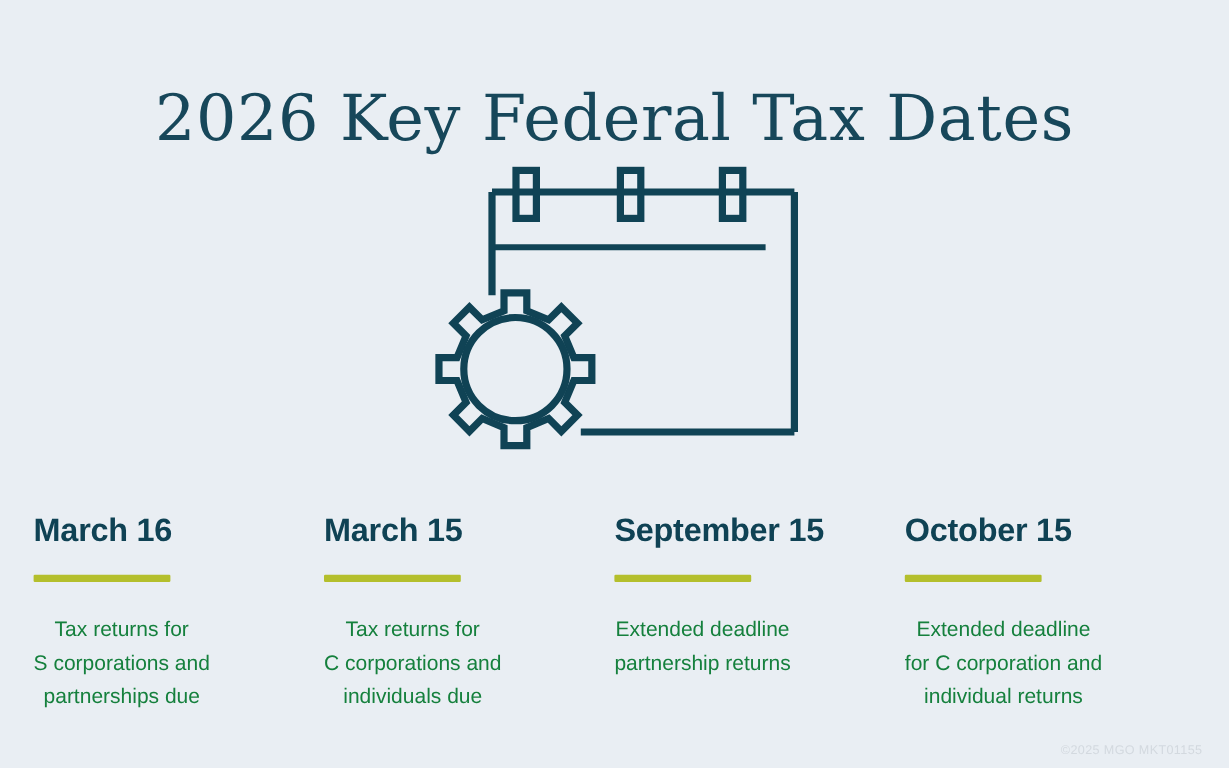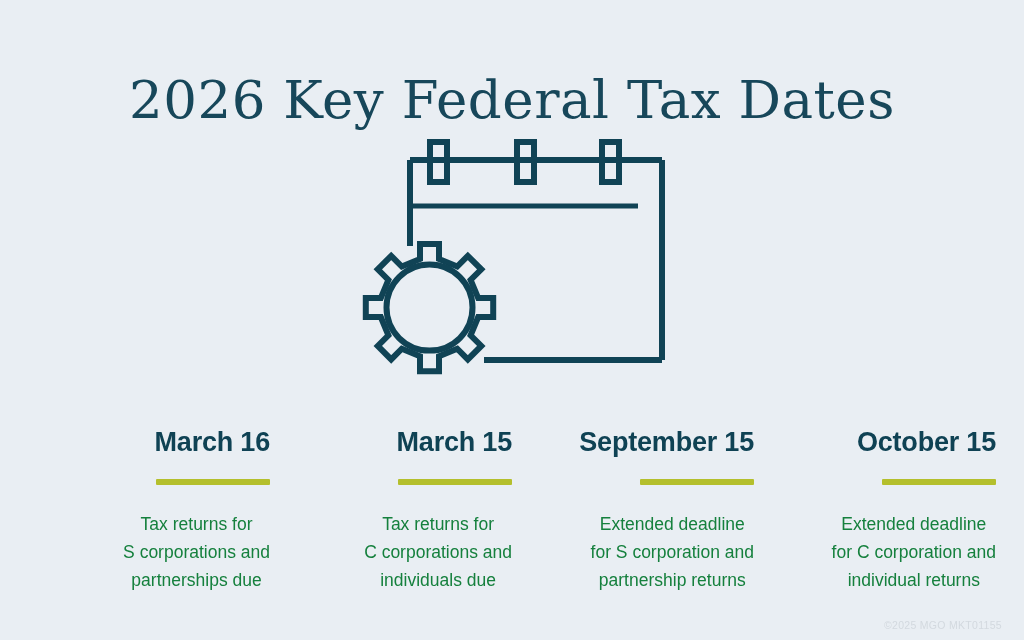--- a/index.html
+++ b/index.html
@@ -61,21 +61,21 @@
     width: 968px;
     display: flex;
     flex-direction: row;
     align-items: flex-start;
     justify-content: space-between;
   }
   .col {
     width: 242px;
     display: flex;
     flex-direction: column;
-    align-items: flex-end;
+    align-items: flex-start;
     text-align: center;
   }
   .col-date {
     font-family: "Liberation Sans", sans-serif;
     font-size: 27px;
     font-weight: bold;
     color: #0f4254;
     line-height: 1.1;
     letter-spacing: -0.2px;
     white-space: nowrap;
@@ -191,21 +191,20 @@
         <span class="dline">C corporations and</span>
         <span class="dline">individuals due</span>
       </div>
     </div>
 
     <div class="col">
       <div class="col-date">September 15</div>
       <div class="col-rule"></div>
       <div class="col-desc">
         <span class="dline">Extended deadline</span>
-        <span class="dline">for S corporation and</span>
         <span class="dline">partnership returns</span>
       </div>
     </div>
 
     <div class="col">
       <div class="col-date">October 15</div>
       <div class="col-rule"></div>
       <div class="col-desc">
         <span class="dline">Extended deadline</span>
         <span class="dline">for C corporation and</span>

